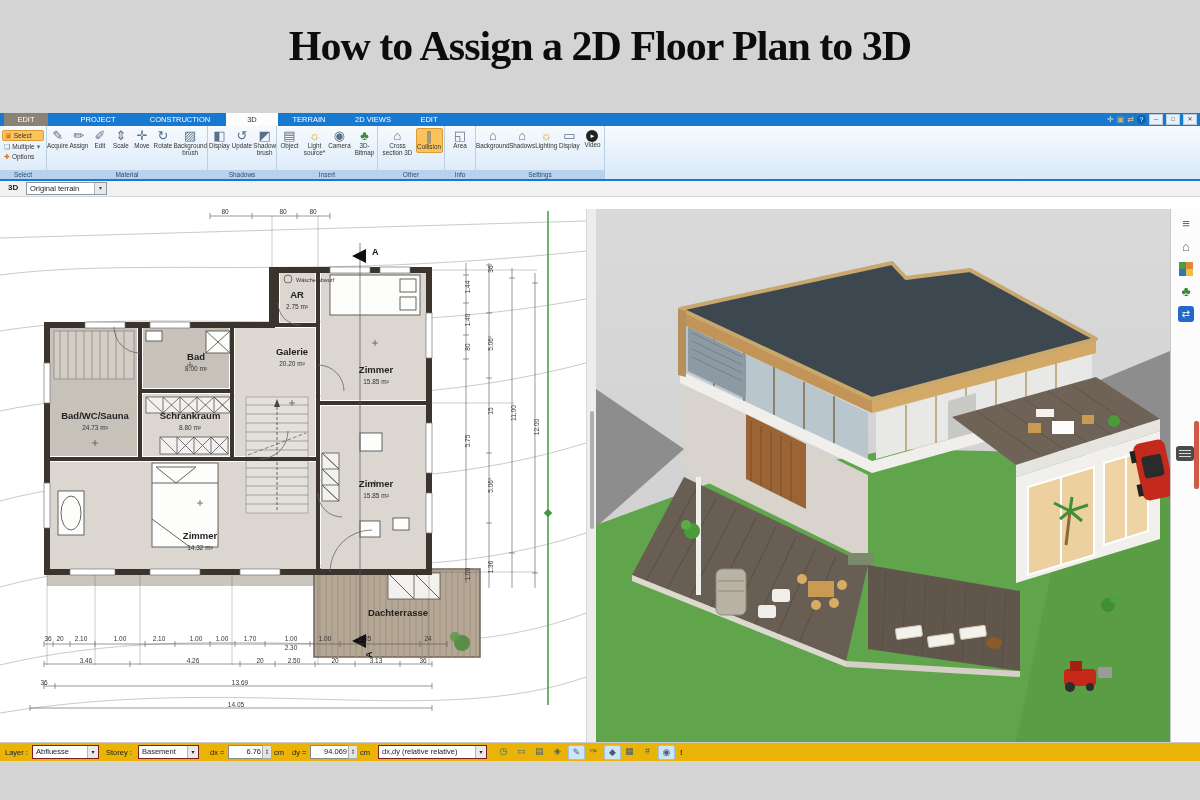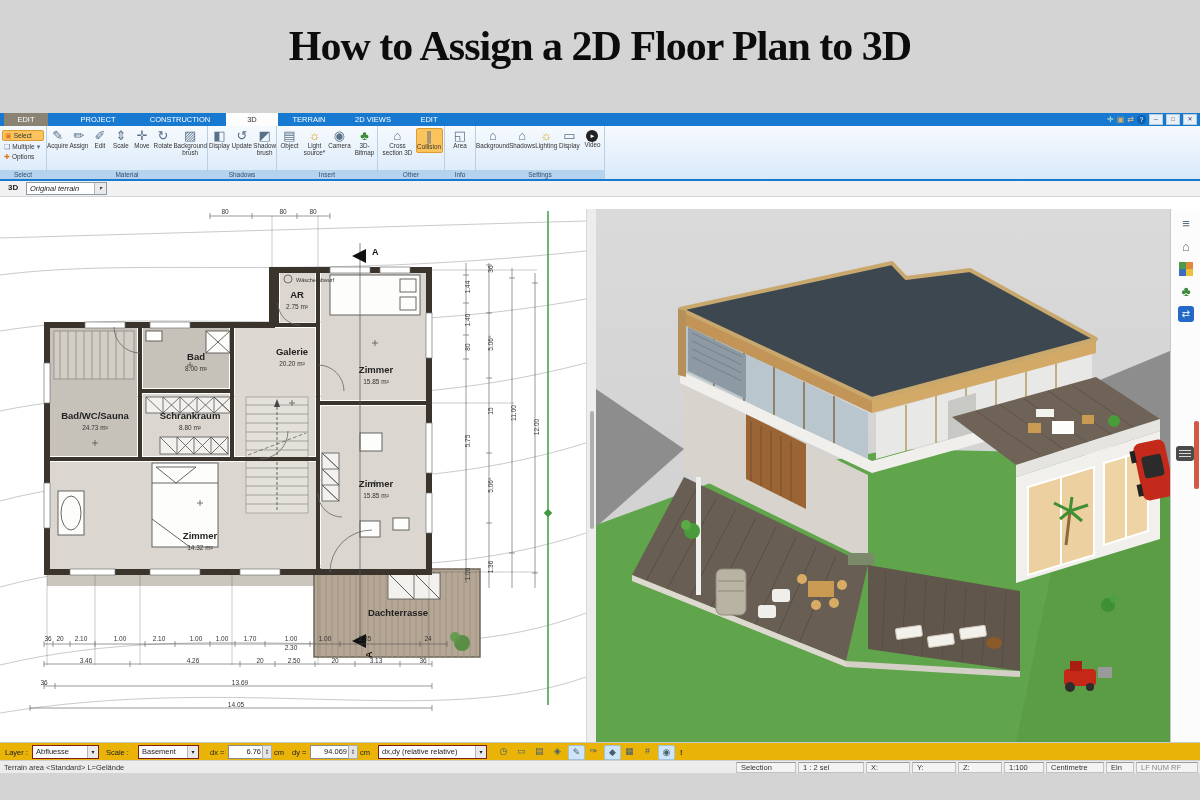--- a/index.html
+++ b/index.html
@@ -37,21 +37,21 @@
   .minirow .mic{font-size:7px;color:#5a718a;}
   .mic.orange{color:#e07820;}
   .ic.green{color:#3a8a3a;} .ic.yellow{color:#d8a820;}
   .ic.vid{background:#222;color:#fff;border-radius:50%;width:12px;height:12px;font-size:6px;
     line-height:12px;text-align:center;margin-top:1px;}
   
   #viewrow{position:absolute;top:68px;left:0;width:1200px;height:15px;background:#f1f1f1;
     border-bottom:1px solid #d6d6d6;font-size:8px;color:#222;}
   #viewrow .vlab{position:absolute;left:8px;top:2px;font-weight:bold;}
   #combo{position:absolute;left:26px;top:1px;width:76px;height:11px;background:#fff;
-    border:1px solid #8a9aa8;font-size:7.5px;line-height:11px;padding-left:3px;cursor:pointer;font-style:italic;}
+    border:1px solid #8a9aa8;font-size:7.5px;line-height:11px;padding-left:3px;cursor:pointer;}
   #combo .chv{position:absolute;right:0;top:0;width:11px;height:11px;background:#e9e9e9;
     border-left:1px solid #b5b5b5;text-align:center;font-size:6px;line-height:11px;color:#444;}
   #dialogrow{position:absolute;top:83px;left:0;width:1200px;height:13px;background:#f8f8f8;
     border-bottom:1px solid #cfcfcf;}
   #dialogtab{position:absolute;left:24px;top:2px;height:10px;padding:0 5px;background:#fdfdfd;
     border:1px solid #bbb;border-bottom:none;font-size:7.5px;line-height:10px;color:#333;}
   
   #canvas{position:absolute;top:96px;left:0;width:1200px;height:533px;background:#fff;}
   #pane2d{position:absolute;left:0;top:0;}
   #splitter{position:absolute;left:586px;top:0;width:10px;height:533px;background:#ededed;
@@ -605,21 +605,21 @@
         <i></i>
       </div>
     <div id="catscroll"></div>
   </div>
 
   <div id="bbar">
     <span class="blab" style="left:5px">Layer :</span>
     <span class="bsel" style="left:32px;width:62px">
       <span>Abfluesse</span>
       <span class="chv">▾</span></span>
-    <span class="blab" style="left:106px">Scale :</span>
+    <span class="blab" style="left:106px">Storey :</span>
     <span class="bsel" style="left:138px;width:56px">
       <span>Basement</span>
       <span class="chv">▾</span></span>
     <span class="blab" style="left:210px">dx =</span>
     <span class="binp" style="left:228px;width:32px">6.76</span>
     <span class="bspin" style="left:262px">⇕</span>
     <span class="blab" style="left:274px">cm</span>
     <span class="blab" style="left:292px">dy =</span>
     <span class="binp" style="left:310px;width:36px">94.069</span>
     <span class="bspin" style="left:348px">⇕</span>
@@ -633,25 +633,13 @@
     <span class="bico" style="left:550px">◈</span>
     <span class="bico on" style="left:568px">✎</span>
     <span class="bico" style="left:586px">✑</span>
     <span class="bico on" style="left:604px">◆</span>
     <span class="bico" style="left:622px">▦</span>
     <span class="bico" style="left:640px">#</span>
     <span class="bico on" style="left:658px">◉</span>
     <span class="blab" style="left:680px;font-weight:bold">!</span>
   </div>
 
-  <div id="sbar">
-    <span class="sleft">Terrain area &lt;Standard&gt; L=Gelände</span>
-    <span class="scell" style="width:50px">Selection</span>
-    <span class="scell" style="width:56px">1 : 2 sel</span>
-    <span class="scell" style="width:34px">X:</span>
-    <span class="scell" style="width:34px">Y:</span>
-    <span class="scell" style="width:34px">Z:</span>
-    <span class="scell" style="width:30px">1:100</span>
-    <span class="scell" style="width:48px">Centimetre</span>
-    <span class="scell" style="width:18px">Ein</span>
-    <span class="scell" style="width:52px;color:#888">LF NUM RF</span>
-  </div>
 </div>
 
 </body></html>

